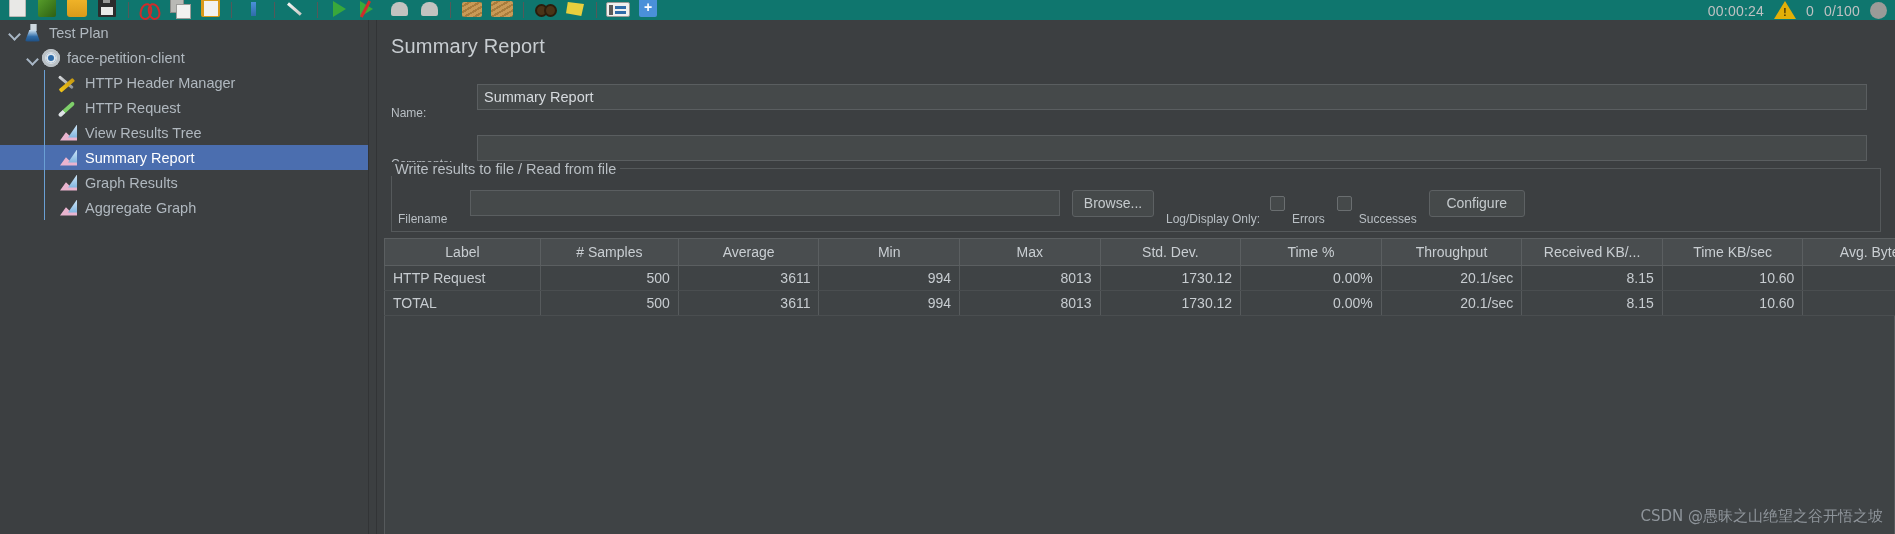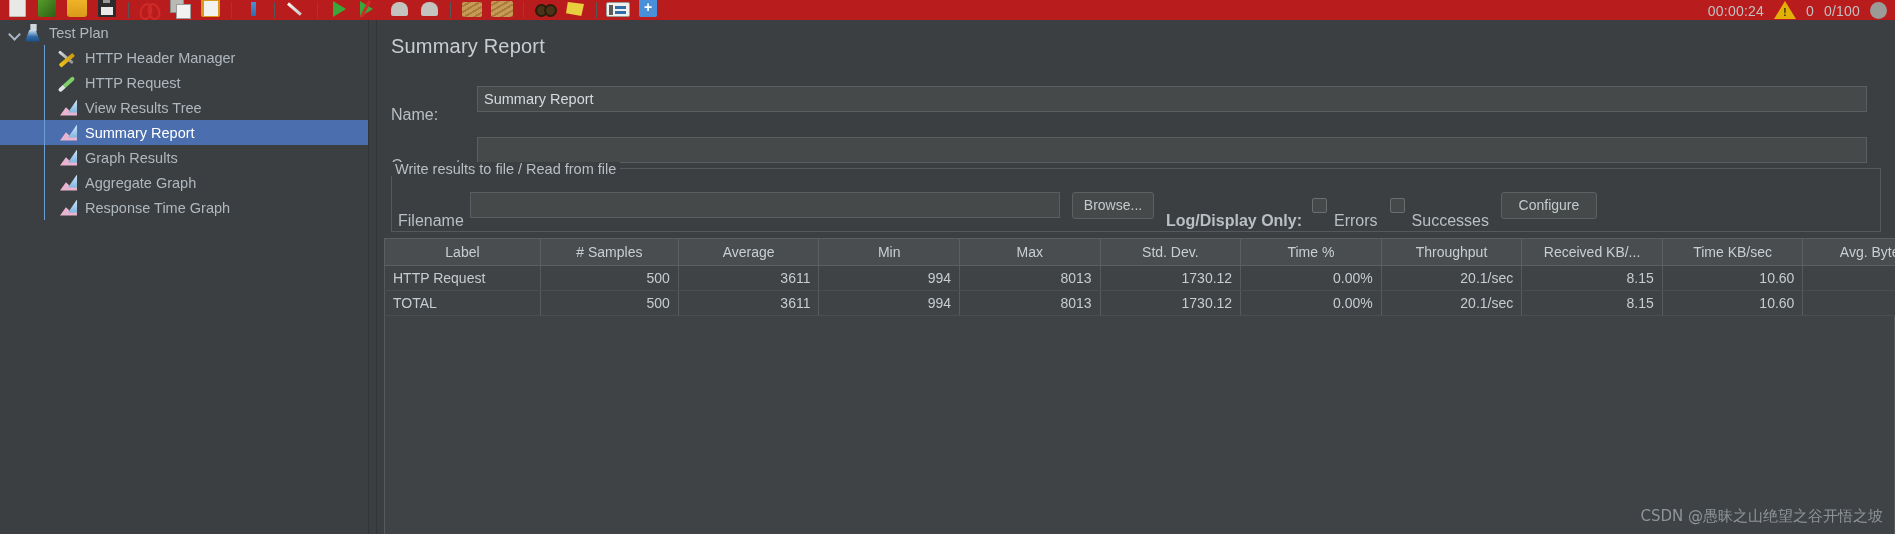--- a/index.html
+++ b/index.html
@@ -7,21 +7,21 @@
     width: 1895px; height: 534px;
     background: #3c3f41;
     font-family: "Liberation Sans", sans-serif;
     overflow: hidden;
   }
   body { position: relative; }
 
   
   #toolbar {
     position: absolute; top: 0; left: 0; width: 1895px; height: 20px;
-    background: #b91c1c;
+    background: #0f766e;
     display: flex; align-items: flex-end;
     padding-left: 2px;
     overflow: hidden;
   }
   .tb-btn {
     width: 30px; height: 20px;
     display: flex; align-items: center; justify-content: center;
     flex: 0 0 auto;
     position: relative;
   }
@@ -181,21 +181,21 @@
   .i-listener:after{content:"";position:absolute;left:10px;top:2px;width:9px;height:13px;
     background:linear-gradient(180deg,#cfe6f7,#7fb4e0);
     clip-path: polygon(0 100%,100% 0,100% 100%);}
 
   
   #panel-title {
     position:absolute; left:13px; top:15px;
     font-size:20px; color:#c8cdd1; letter-spacing:.2px;
   }
   .frow { position:absolute; display:flex; align-items:center; }
-  .flabel { color:#b9bfc4; font-size:16px;margin-top:32px; }
+  .flabel { color:#b9bfc4; font-size:12px;margin-top:32px; }
   .finput {
     background:#45494a; border:1px solid #5a5e60; height:26px;
     color:#d6dade; font-size:14.5px; padding:0 6px;
     display:flex; align-items:center; overflow:hidden; white-space:nowrap;
   }
   .finput.empty { color:#45494a; }
 
   
   #group-box {
     position:absolute; left:13px; top:148px; width:1490px; height:64px;
@@ -335,20 +335,25 @@
 </div>
 
 <div id="tree-pane">
   <div id="tree-list">
       <div class="tnode">
         <span class="twist open" style="margin-left: 8px;"></span>
         <span class="ticon i-testplan"></span>
         <span class="tlabel">Test Plan</span>
       </div>
       <div class="tnode">
+        <span class="twist open" style="margin-left: 26px;"></span>
+        <span class="ticon i-threadgroup"></span>
+        <span class="tlabel">face-petition-client</span>
+      </div>
+      <div class="tnode">
         <span class="tguide"></span>
         <span class="twist none" style="margin-left: 44px;"></span>
         <span class="ticon i-config"></span>
         <span class="tlabel">HTTP Header Manager</span>
       </div>
       <div class="tnode">
         <span class="tguide"></span>
         <span class="twist none" style="margin-left: 44px;"></span>
         <span class="ticon i-sampler"></span>
         <span class="tlabel">HTTP Request</span>
@@ -369,26 +374,20 @@
         <span class="tguide"></span>
         <span class="twist none" style="margin-left: 44px;"></span>
         <span class="ticon i-listener"></span>
         <span class="tlabel">Graph Results</span>
       </div>
       <div class="tnode">
         <span class="tguide"></span>
         <span class="twist none" style="margin-left: 44px;"></span>
         <span class="ticon i-listener"></span>
         <span class="tlabel">Aggregate Graph</span>
-      </div>
-      <div class="tnode">
-        <span class="tguide"></span>
-        <span class="twist none" style="margin-left: 44px;"></span>
-        <span class="ticon i-listener"></span>
-        <span class="tlabel">Response Time Graph</span>
       </div>
     </div>
 </div>
 
 <div id="divider">
   <div id="grip">
       <i></i>
       <i></i>
       <i></i>
       <i></i>
@@ -409,21 +408,21 @@
     <span class="finput empty" style="width:1390px;"></span>
   </div>
 
   <div id="group-box"></div>
   <div id="group-legend" style="left:13px; top:142px;">Write results to file / Read from file</div>
 
   <div class="frow" style="left:20px; top:160px;">
     <span class="flabel" style="width:72px;">Filename</span>
     <span class="finput empty" style="width:590px;"></span>
     <span class="btn" style="margin-left:12px; width:82px;">Browse...</span>
-    <span class="flabel" style="margin-left:12px;font-weight:bold;">Log/Display Only:</span>
+    <span class="flabel" style="margin-left:12px;">Log/Display Only:</span>
     <span class="cbx" style="margin-left:10px;"></span>
     <span class="flabel" style="margin-left:7px;">Errors</span>
     <span class="cbx" style="margin-left:12px;"></span>
     <span class="flabel" style="margin-left:7px;">Successes</span>
     <span class="btn" style="margin-left:12px; width:96px;">Configure</span>
   </div>
 
   <div id="table-body-bg"></div>
   <div id="table-wrap">
     <table class="sumtab">

